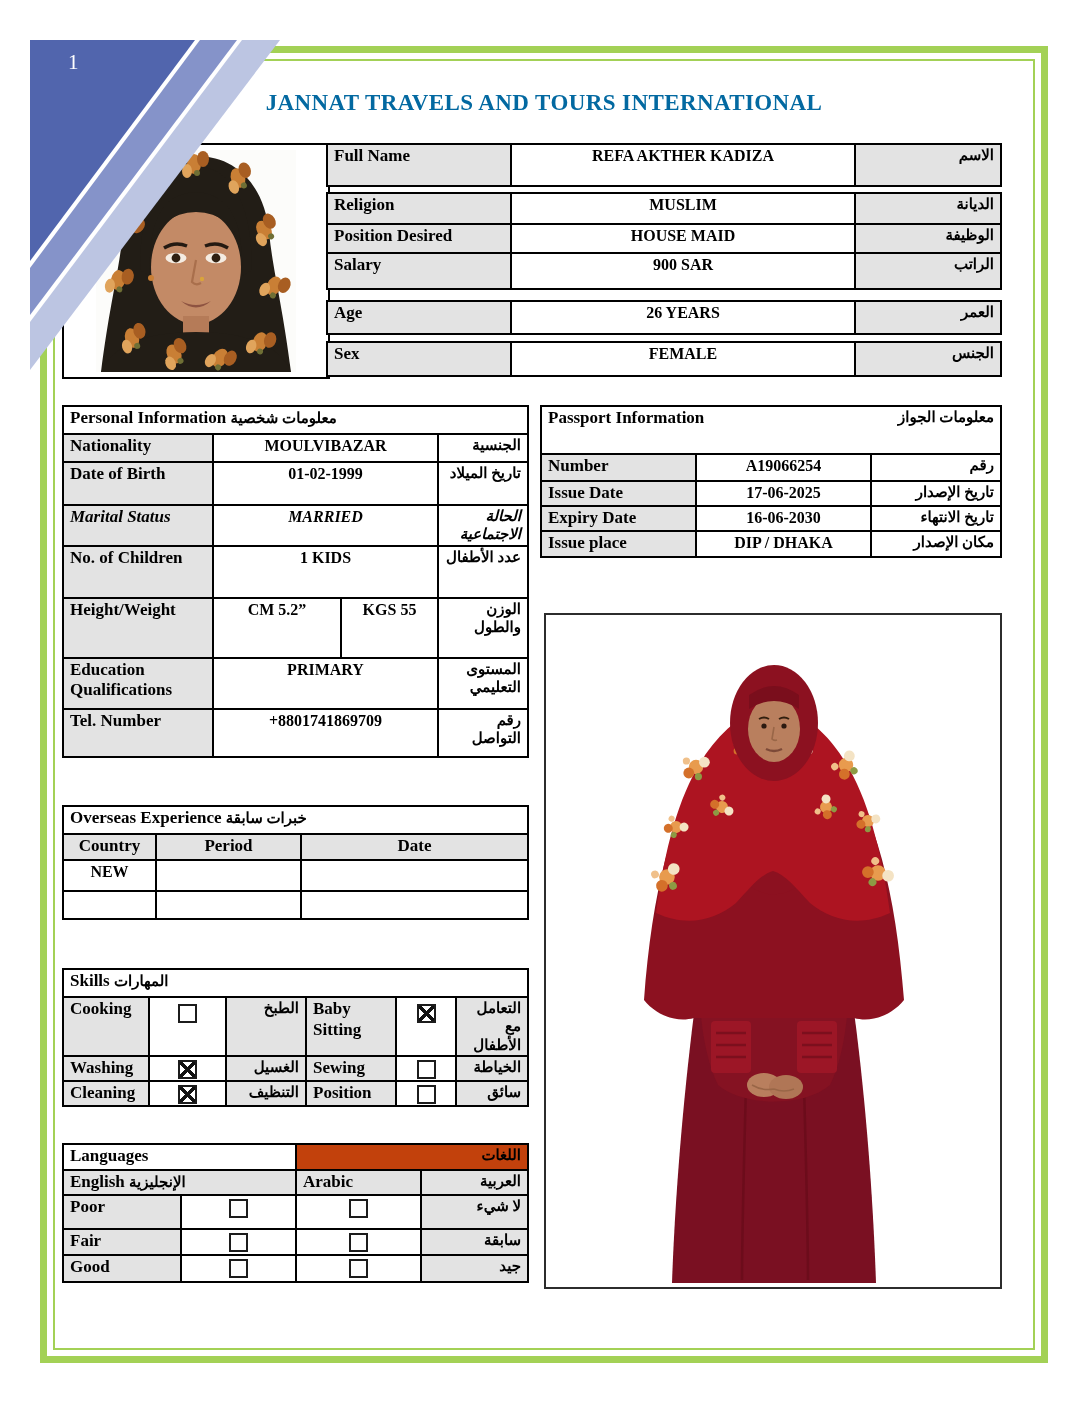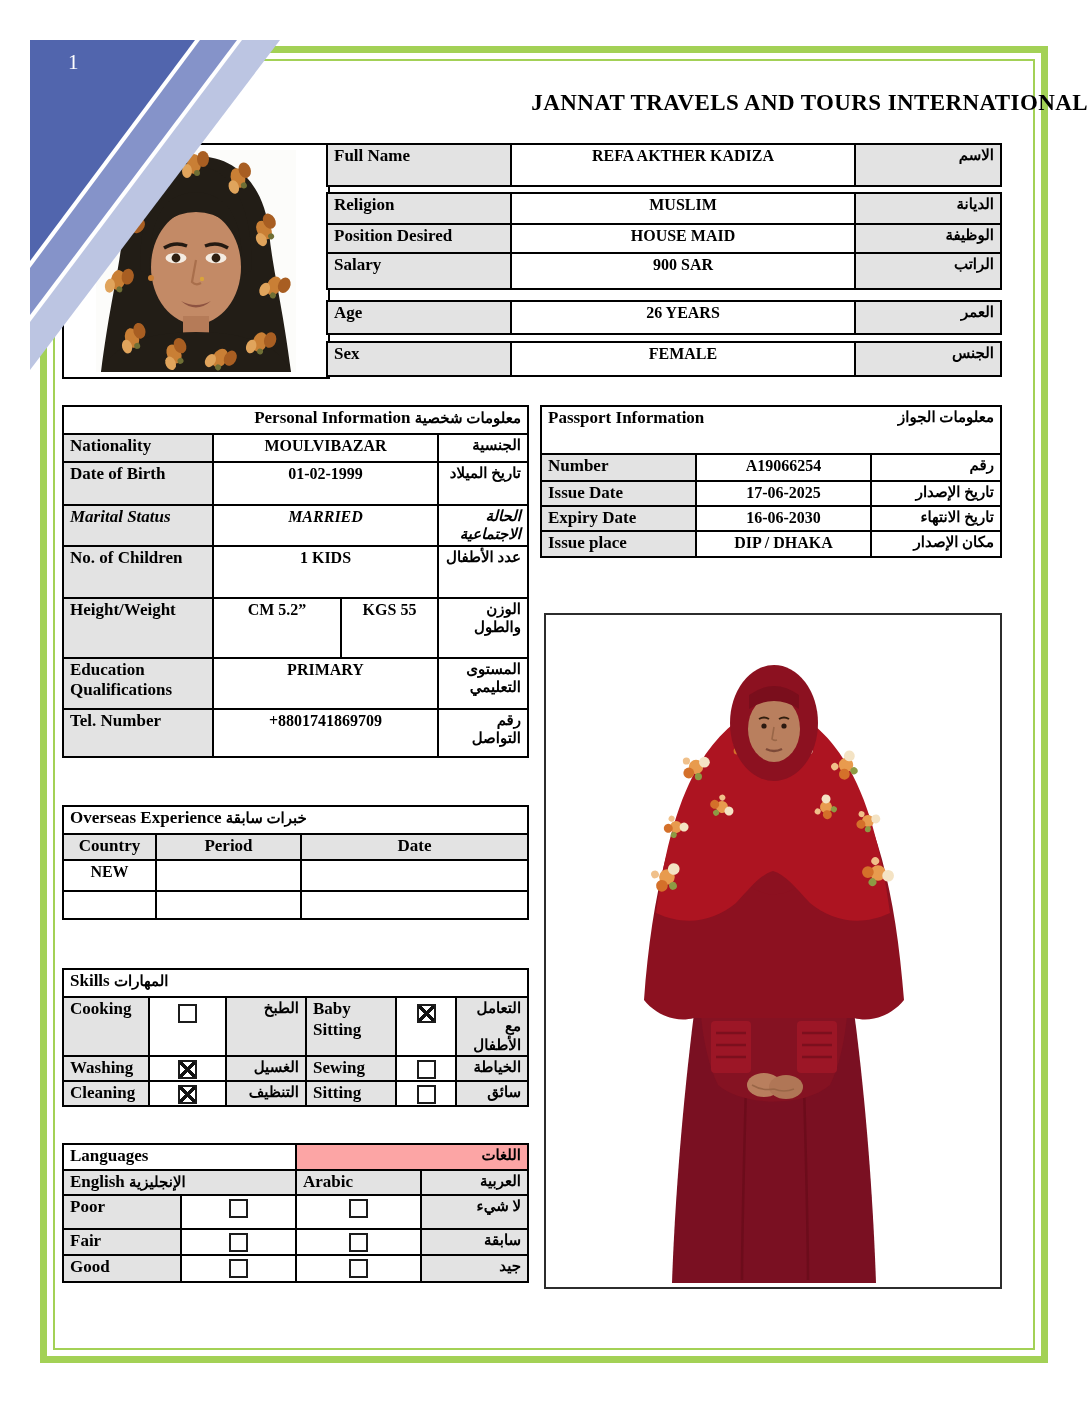--- a/index.html
+++ b/index.html
@@ -6,21 +6,21 @@
   body{width:1088px;height:1408px;position:relative;font-family:"Liberation Serif","DejaVu Serif",serif;color:#000;}
   .page{position:absolute;inset:0;background:#fff;overflow:hidden;}
 
   
   .frame-outer{position:absolute;left:40px;top:46px;width:1008px;height:1317px;border:7px solid #a3d156;box-sizing:border-box;}
   .frame-inner{position:absolute;left:53px;top:59px;width:982px;height:1291px;border:2px solid #a3d156;box-sizing:border-box;}
 
   .corner{position:absolute;left:30px;top:40px;z-index:5;}
   .page-number{position:absolute;left:68px;top:50px;z-index:6;color:#fff;font-size:21px;}
 
-  .doc-title{position:absolute;left:0;top:90px;width:1088px;text-align:right;color:#000000;font-weight:bold;font-size:23px;letter-spacing:.4px;z-index:2;}
+  .doc-title{position:absolute;left:0;top:90px;width:1088px;text-align:center;color:#0369a1;font-weight:bold;font-size:23px;letter-spacing:.4px;z-index:2;}
 
   
   table.doc{border-collapse:collapse;position:absolute;table-layout:fixed;z-index:2;}
   table.doc td{border:2px solid #000;padding:1px 6px;vertical-align:top;overflow:hidden;line-height:1.22;}
   .lbl{background:#e3e3e3;font-weight:bold;font-size:17px;}
   .val{background:#fff;font-weight:bold;font-size:16px;text-align:center;}
   .ar{font-weight:bold;font-size:15px;text-align:right;direction:rtl;}
   .ar-gray{background:#e3e3e3;}
   .hdr-row{background:#fff;font-weight:bold;font-size:17px;}
   .hdr-ar{font-weight:bold;font-size:15px;direction:rtl;}
@@ -166,21 +166,21 @@
     </table>
 
   <table class="doc" style="left:62px;top:405px;width:465px;">
     <colgroup>
         <col style="width:150px">
         <col style="width:128px">
         <col style="width:97px">
         <col style="width:90px">
       </colgroup>
     <tbody>
-        <tr style="height:28px;text-align:right;">
+        <tr style="height:28px;">
       <td colspan="4" class="hdr-row">
         <span>Personal Information</span>
         <span class="hdr-ar">معلومات شخصية</span>
       </td>
     </tr>
     <tr style="height:28px;">
       <td class="lbl">Nationality</td>
       <td colspan="2" class="val">MOULVIBAZAR</td>
       <td class="ar">الجنسية</td>
     </tr>
@@ -314,38 +314,38 @@
       <td class="cb-cell"><span class="cb checked"></span></td>
       <td class="ar ar-gray">الغسيل</td>
       <td class="lbl">Sewing</td>
       <td class="cb-cell"><span class="cb"></span></td>
       <td class="ar ar-gray">الخياطة</td>
     </tr>
     <tr style="height:24px;">
       <td class="lbl">Cleaning</td>
       <td class="cb-cell"><span class="cb checked"></span></td>
       <td class="ar ar-gray">التنظيف</td>
-      <td class="lbl">Sitting</td>
+      <td class="lbl">Position</td>
       <td class="cb-cell"><span class="cb"></span></td>
       <td class="ar ar-gray">سائق</td>
     </tr>
   </tbody>
     </table>
 
   <table class="doc" style="left:62px;top:1143px;width:465px;">
     <colgroup>
         <col style="width:118px">
         <col style="width:115px">
         <col style="width:125px">
         <col style="width:107px">
       </colgroup>
     <tbody>
         <tr style="height:26px;">
       <td colspan="2" class="hdr-row">Languages</td>
-      <td colspan="2" class="ar" style="background:#fca5a5;">اللغات</td>
+      <td colspan="2" class="ar" style="background:#c2410c;">اللغات</td>
     </tr>
     <tr style="height:24px;">
       <td colspan="2" class="lbl">
         <span>English</span>
         <span class="hdr-ar">الإنجليزية</span>
       </td>
       <td class="lbl">Arabic</td>
       <td class="ar ar-gray">العربية</td>
     </tr>
     <tr style="height:34px;">

